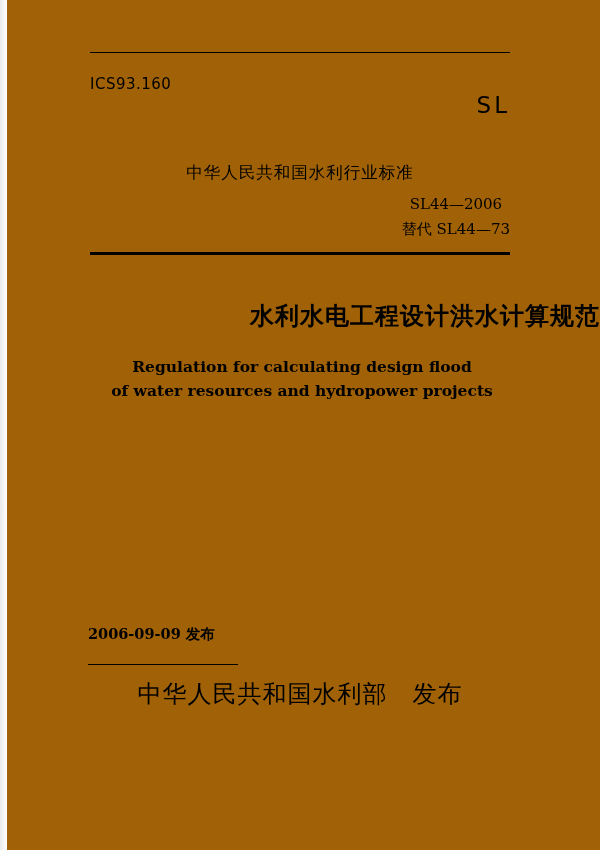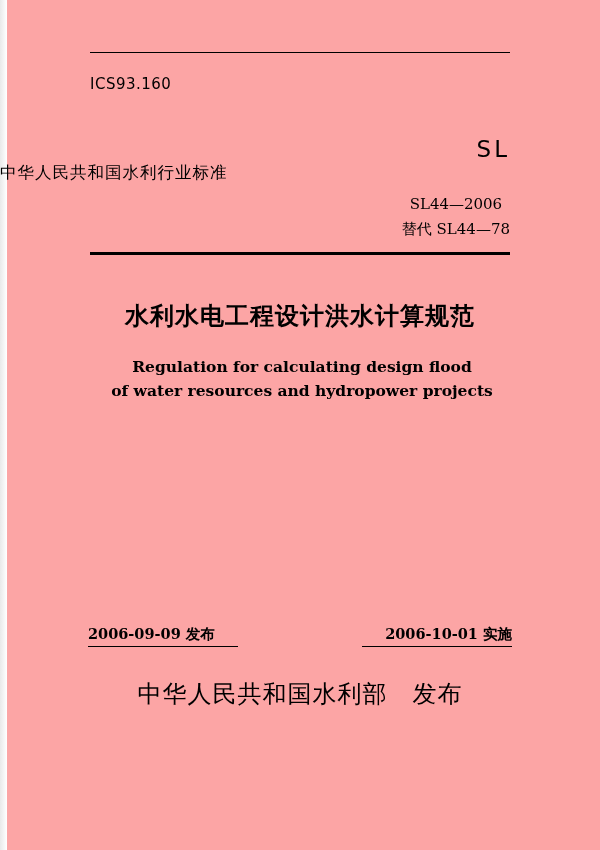--- a/index.html
+++ b/index.html
@@ -11,21 +11,21 @@
     height: 850px;
     background: #ffffff;
     font-family: "Liberation Sans", sans-serif;
     color: #000000;
     overflow: hidden;
   }
   .page {
     position: relative;
     width: 600px;
     height: 850px;
-    background: #fca5a5;
+    background: #a16207;
   }
 
   
   .rule-top {
     position: absolute;
     left: 90px;
     top: 52px;
     width: 420px;
     height: 1px;
     background: #000000;
@@ -48,29 +48,29 @@
 
   
   .sl-mark {
     position: absolute;
     right: 90px;
     top: 92px;
     font-family: "DejaVu Sans", sans-serif;
     font-size: 23px;
     letter-spacing: 3px;
     font-weight: 400;
-    margin-top: 44px;
   }
 
   
   .authority {
     position: absolute;
     left: 0;
     right: 0;
     top: 162px;
+    text-align: center;
     font-family: "DejaVu Sans", sans-serif;
     font-size: 16.5px;
     letter-spacing: 1px;
   }
 
   
   .std-num {
     position: absolute;
     right: 90px;
     top: 192px;
@@ -93,21 +93,21 @@
     height: 3px;
     background: #000000;
   }
 
   
   .title-cn {
     position: absolute;
     left: 0;
     right: 0;
     top: 300px;
-    text-align: center;
+    text-align: right;
     font-family: "DejaVu Sans", sans-serif;
     font-weight: bold;
     font-size: 24px;
     letter-spacing: 1px;
   }
   .title-en {
     position: absolute;
     left: 4px;
     right: 0;
     top: 355px;
@@ -128,21 +128,21 @@
     right: 88px;
     top: 625px;
     display: flex;
     justify-content: space-between;
     font-family: "DejaVu Serif", serif;
     font-weight: bold;
     font-size: 14.5px;
   }
   .date-item {
     border-bottom: 1.5px solid #000;
-    padding-bottom: 2px;
+    padding-bottom: 20px;
     white-space: nowrap;
   }
   .date-item.left { min-width: 150px; }
   .date-item.right { min-width: 150px; text-align: right; }
 
   
   .publisher {
     position: absolute;
     left: 0;
     right: 0;
@@ -176,32 +176,31 @@
   <div class="ics-block">
     <span class="ics-line">ICS93.160</span>
   </div>
 
   <div class="sl-mark">SL</div>
 
   <div class="authority">中华人民共和国水利行业标准</div>
 
   <div class="std-num">
     <span>SL44—2006</span>
-    <span>替代 SL44—78</span>
+    <span>替代 SL44—73</span>
   </div>
 
   <div class="rule-thick"></div>
 
   <div class="title-cn">水利水电工程设计洪水计算规范</div>
 
   <div class="title-en">
     <span>Regulation for calculating design flood</span>
     <span>of water resources and hydropower projects</span>
   </div>
 
   <div class="dates">
     <div class="date-item left">2006-09-09 发布</div>
-    <div class="date-item right">2006-10-01 实施</div>
   </div>
 
   <div class="publisher">中华人民共和国水利部　发布</div>
 
 </div>
 
 </body></html>

